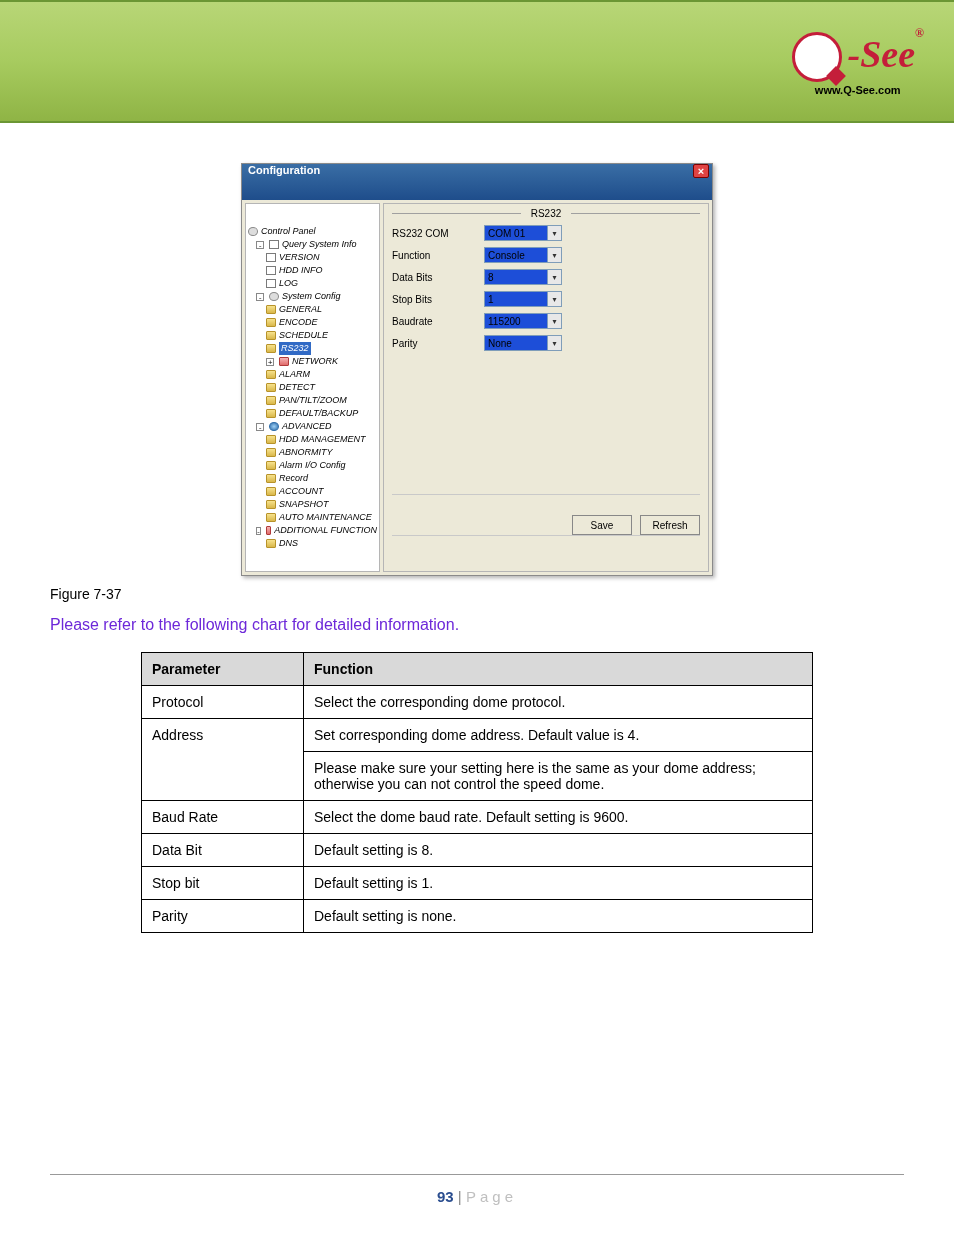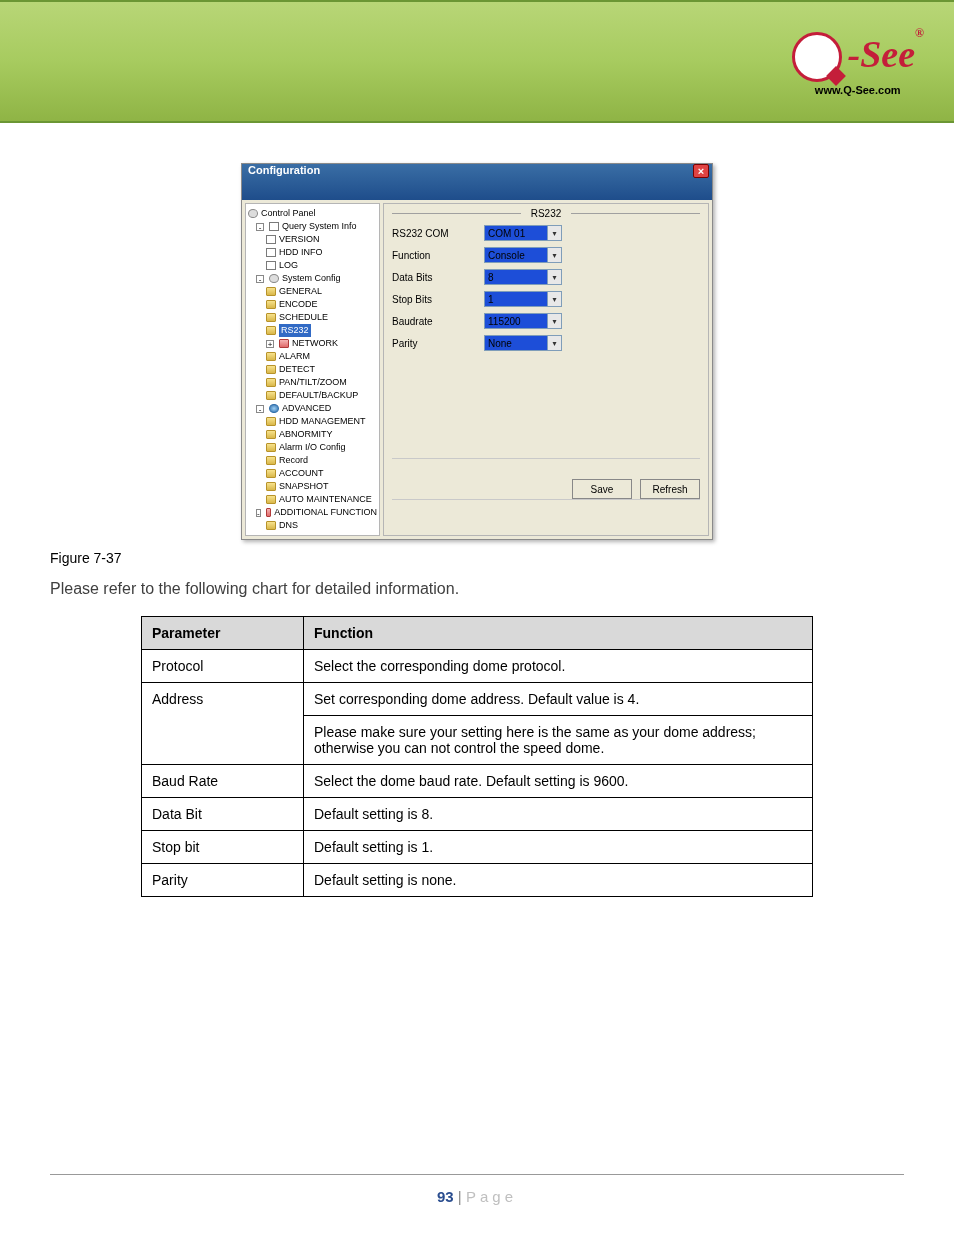--- a/index.html
+++ b/index.html
@@ -78,24 +78,25 @@
     width:16px;height:14px;background:#e04343;border:1px solid #7a0000;
     color:#fff;font-weight:bold;font-size:11px;line-height:12px;text-align:center;
     border-radius:2px;
   }
   .win-body{display:flex;}
   .tree{
     width:135px;
     background:#fff;
     border:1px solid #b5b5b5;
     margin:3px;
-    padding:3px 2px;
+    padding:21px 2px;
     font-size:9px;
     line-height:13px;
     overflow:hidden;
+    font-style:italic;
   }
   .tree .root{font-weight:normal;}
   .tree .node{white-space:nowrap;display:flex;align-items:center;gap:3px;}
   .tree .lvl1{margin-left:8px;}
   .tree .lvl2{margin-left:18px;}
   .ico{width:10px;height:9px;display:inline-block;}
   .ico-pm{width:8px;height:8px;border:1px solid #888;font-size:8px;line-height:7px;text-align:center;margin-right:2px;}
   .ico-folder{background:linear-gradient(#f7e28c,#d9b74a);border:1px solid #b8932a;border-radius:1px;}
   .ico-folder-red{background:linear-gradient(#f5b3b3,#e06a6a);border:1px solid #b03a3a;border-radius:1px;}
   .ico-sheet{background:#fff;border:1px solid #7a7a7a;}
@@ -129,21 +130,21 @@
     border-top:1px solid #c9c9c9;
   }
   .btnrow .smallnote{flex:1;}
   .btn{
     width:60px;height:20px;border:1px solid #888;background:#ece9d8;
     font-size:10px;display:flex;align-items:center;justify-content:center;
   }
   .lower-blank{height:28px;border-top:1px solid #c9c9c9;margin-top:0;}
   
   .fig-caption{font-size:14px;color:#000;margin:4px 0 14px 0;}
-  .body-text{font-size:16px;color:#404040;margin:6px 0 18px 0;}
+  .body-text{font-size:16px;color:#6d28d9;margin:6px 0 18px 0;}
   
   .param-table{
     width: 672px;
     margin: 0 auto;
     border-collapse: collapse;
     font-size:14px;
     color:#000;
   }
   .param-table th,.param-table td{
     border:1px solid #000;

